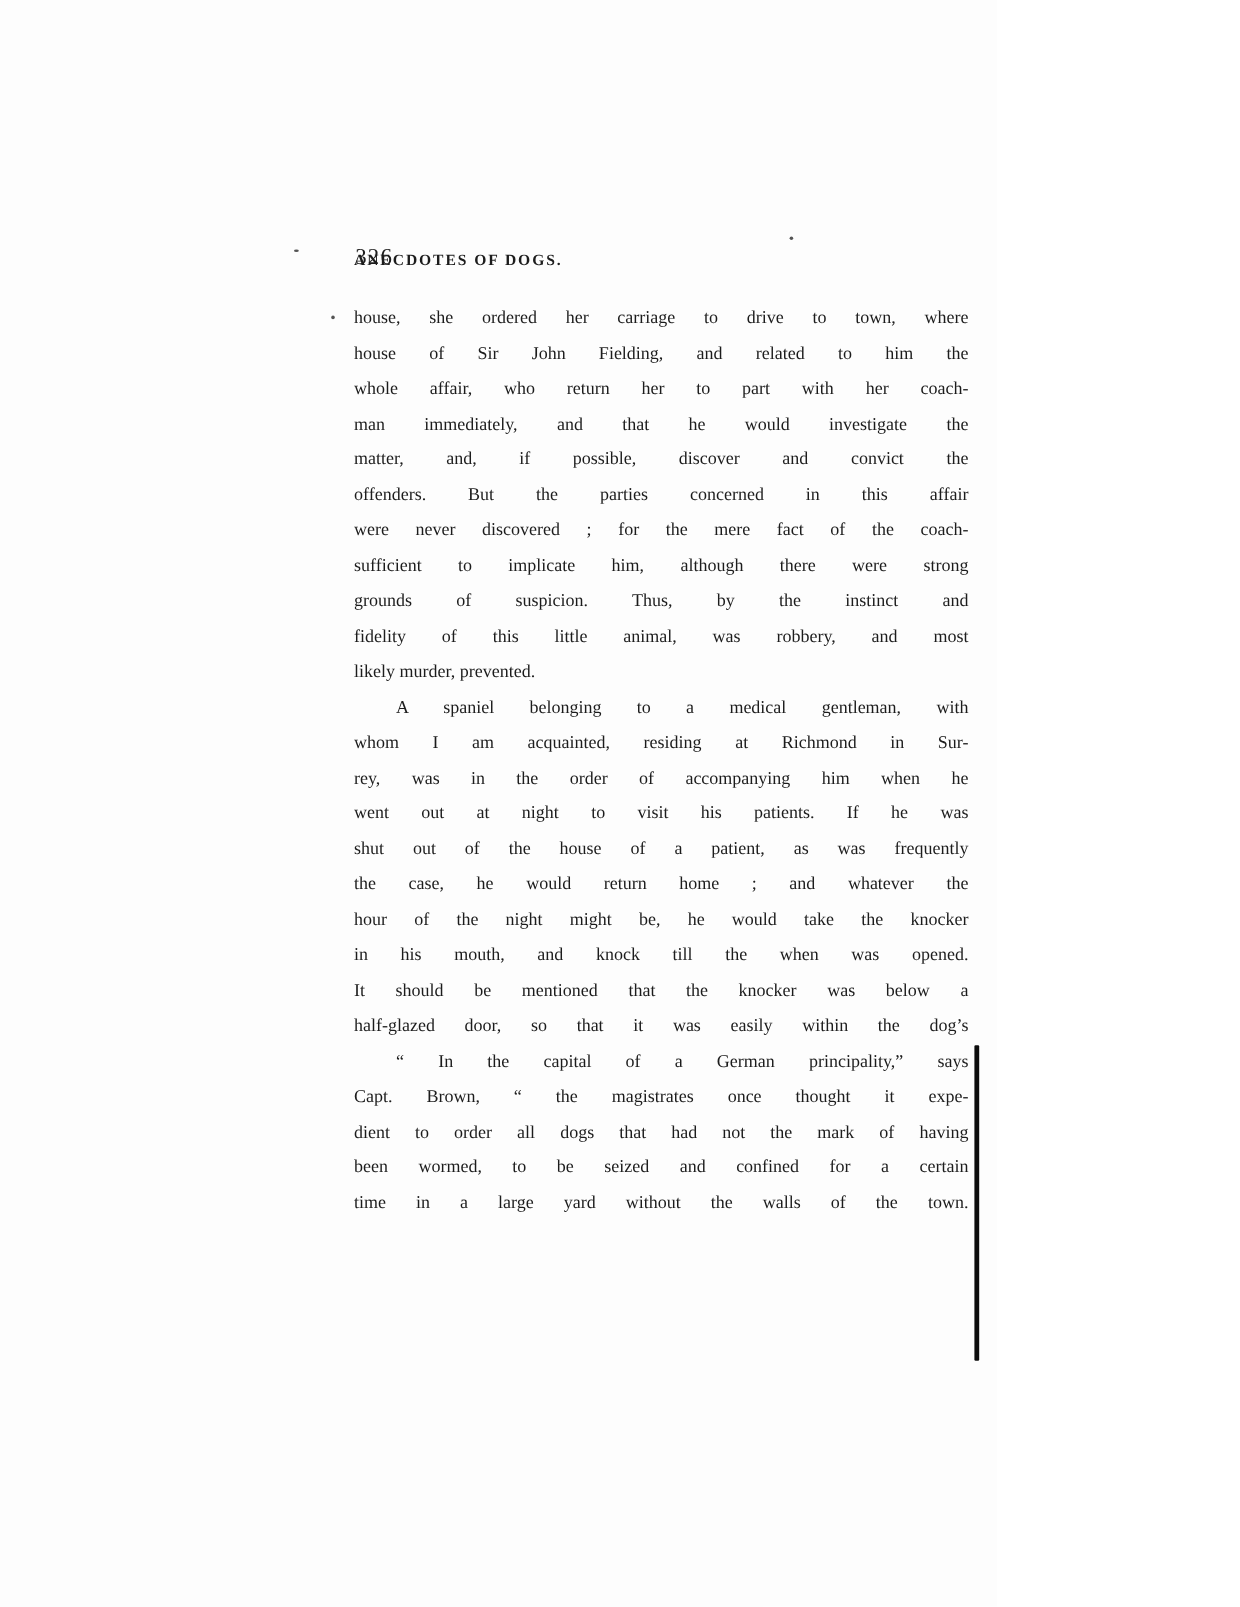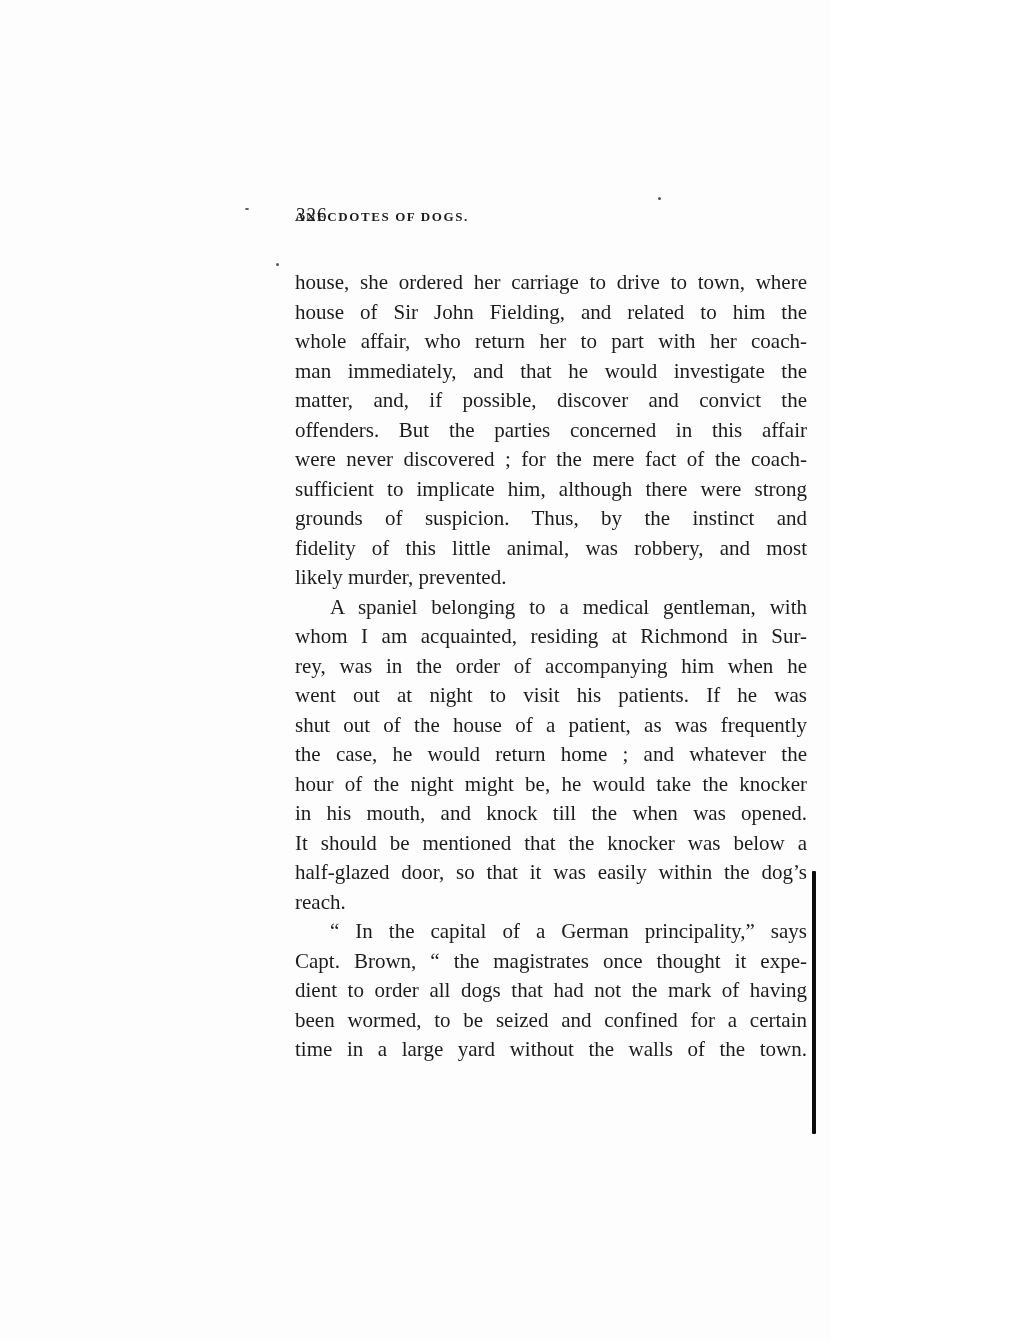--- a/index.html
+++ b/index.html
@@ -28,23 +28,23 @@
     left: 295px;
     top: 209px;
     width: 512px;
     font-size: 13px;
     font-weight: 700;
     letter-spacing: 1.6px;
   }
   .textblock {
     position: absolute;
     left: 295px;
-    top: 268px;
+    top: 251px;
     width: 512px;
-    font-size: 21px;
+    font-size: 15px;
     line-height: 29.5px;
   }
   .line {
     text-align: justify;
     text-align-last: justify;
     white-space: normal;
   }
   .line.lastline {
     text-align-last: left;
   }
@@ -91,21 +91,20 @@
       <div class="line indent">A spaniel belonging to a medical gentleman, with</div>
       <div class="line">whom I am acquainted, residing at Richmond in Sur-</div>
       <div class="line">rey, was in the order of accompanying him when he</div>
       <div class="line">went out at night to visit his patients.  If he was</div>
       <div class="line">shut out of the house of a patient, as was frequently</div>
       <div class="line">the case, he would return home ; and whatever the</div>
       <div class="line">hour of the night might be, he would take the knocker</div>
       <div class="line">in his mouth, and knock till the when was opened.</div>
       <div class="line">It should be mentioned that the knocker was below a</div>
       <div class="line">half-glazed door, so that it was easily within the dog’s</div>
-      <div class="line lastline">reach.</div>
       <div class="line indent">“ In the capital of a German principality,” says</div>
       <div class="line">Capt. Brown, “ the magistrates once thought it expe-</div>
       <div class="line">dient to order all dogs that had not the mark of having</div>
       <div class="line">been wormed, to be seized and confined for a certain</div>
       <div class="line">time in a large yard without the walls of the town.</div>
     </div>
 
   <div class="scan-bar"></div>
   <div class="speck" id="speck-a"></div>
   <div class="speck" id="speck-b"></div>

